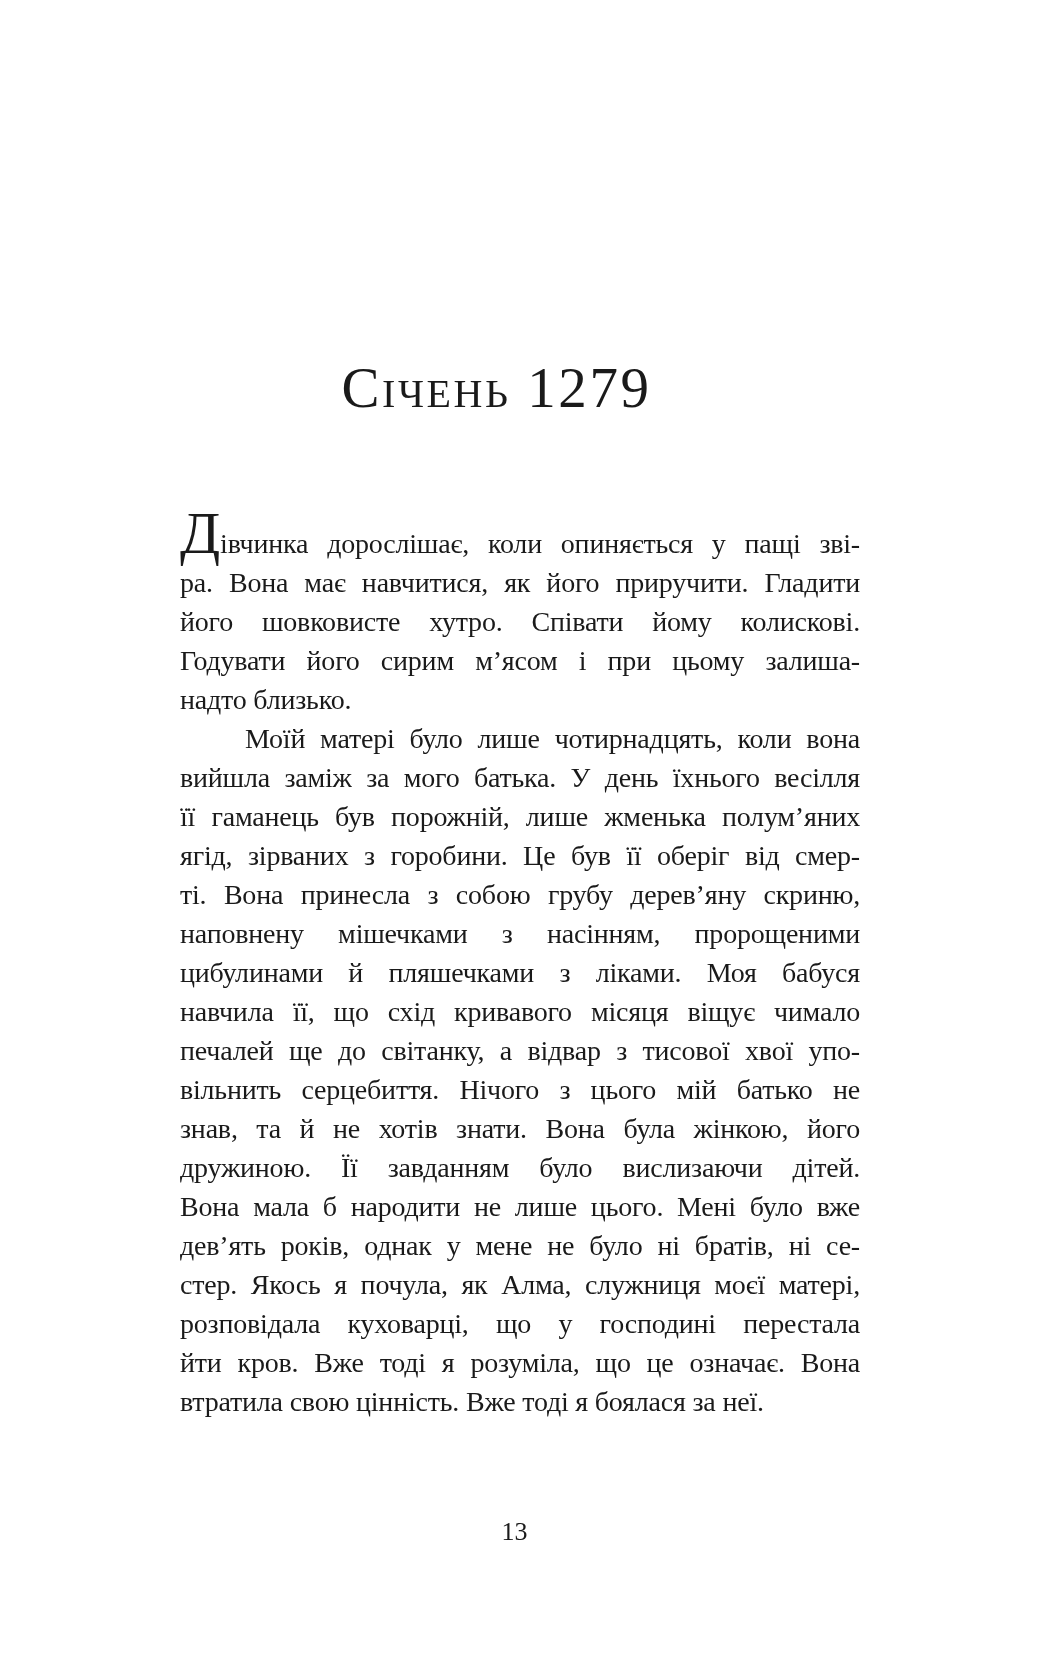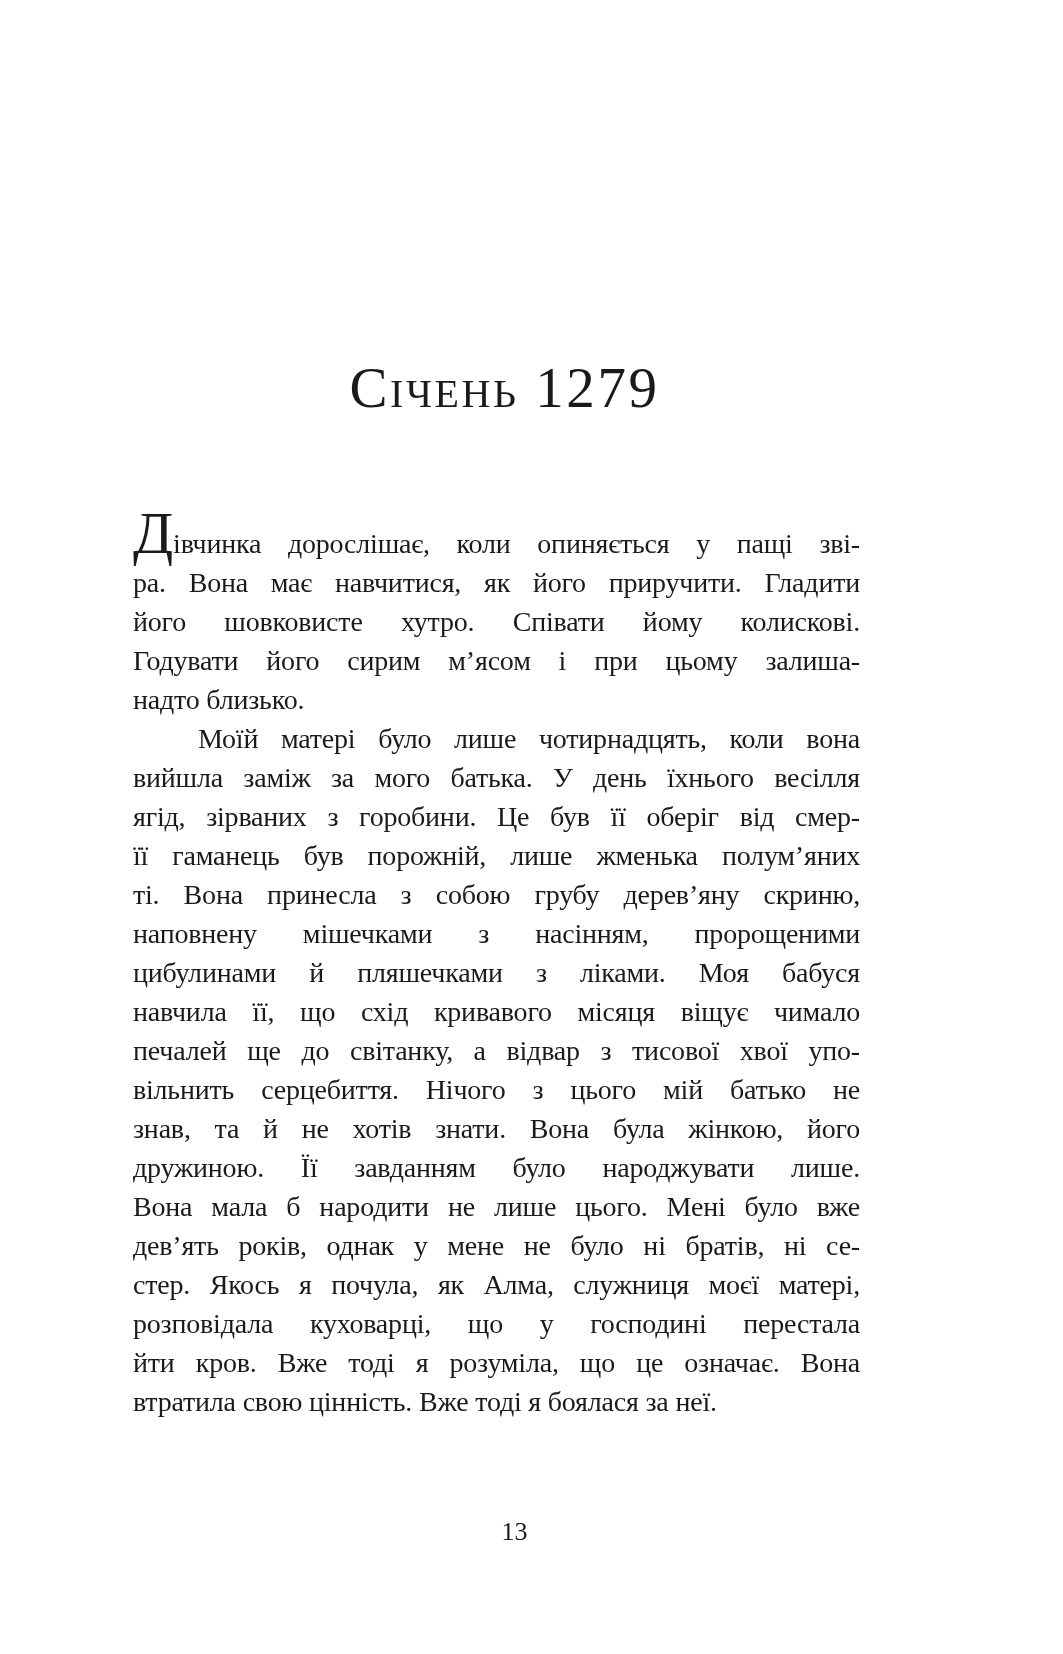--- a/index.html
+++ b/index.html
@@ -6,41 +6,42 @@
   body {
     width: 1063px; height: 1654px;
     background: var(--bg, #ffffff);
     position: relative;
     font-family: "Liberation Serif", "DejaVu Serif", serif;
     color: var(--ink, #1a1a1a);
     overflow: hidden;
   }
   .chapter-title {
     position: absolute;
-    left: 141px; top: 359px; width: 727px;
+    left: 133px; top: 359px; width: 727px;
     margin: 0;
     text-align: center;
     font-weight: normal;
     font-variant: small-caps;
     font-size: 57px;
     line-height: 1;
     letter-spacing: 0.045em;
   }
   .body-text {
     position: absolute;
     left: 133px; top: 524px; width: 727px;
     font-size: 28px;
     line-height: 39px;
     letter-spacing: -0.2px;
   }
   .paragraph { margin: 0; }
   .line {
     text-align: justify;
     text-align-last: justify;
     white-space: nowrap;
+    margin-left: 47px;
   }
   .line.last { text-align-last: left; }
   .line.indent { text-indent: 65px; }
   .dropcap {
     font-size: 59px;
     line-height: 0;
   }
   .page-number {
     position: absolute;
     left: 151px; top: 1516px; width: 727px;
@@ -58,30 +59,30 @@
   <div class="paragraph">
       <div class="line"><span class="dropcap">Д</span>івчинка дорослішає, коли опиняється у пащі зві-</div>
       <div class="line">ра. Вона має навчитися, як його приручити. Гладити</div>
       <div class="line">його шовковисте хутро. Співати йому колискові.</div>
       <div class="line">Годувати його сирим м’ясом і при цьому залиша-</div>
       <div class="line last">надто близько.</div>
     </div>
   <div class="paragraph">
       <div class="line indent">Моїй матері було лише чотирнадцять, коли вона</div>
       <div class="line">вийшла заміж за мого батька. У день їхнього весілля</div>
+      <div class="line">її гаманець був порожній, лише жменька полум’яних</div>
       <div class="line">ягід, зірваних з горобини. Це був її оберіг від смер-</div>
-      <div class="line">її гаманець був порожній, лише жменька полум’яних</div>
       <div class="line">ті. Вона принесла з собою грубу дерев’яну скриню,</div>
       <div class="line">наповнену мішечками з насінням, пророщеними</div>
       <div class="line">цибулинами й пляшечками з ліками. Моя бабуся</div>
       <div class="line">навчила її, що схід кривавого місяця віщує чимало</div>
       <div class="line">печалей ще до світанку, а відвар з тисової хвої упо-</div>
       <div class="line">вільнить серцебиття. Нічого з цього мій батько не</div>
       <div class="line">знав, та й не хотів знати. Вона була жінкою, його</div>
-      <div class="line">дружиною. Її завданням було народжувати лише.</div>
+      <div class="line">дружиною. Її завданням було вислизаючи дітей.</div>
       <div class="line">Вона мала б народити не лише цього. Мені було вже</div>
       <div class="line">дев’ять років, однак у мене не було ні братів, ні се-</div>
       <div class="line">стер. Якось я почула, як Алма, служниця моєї матері,</div>
       <div class="line">розповідала куховарці, що у господині перестала</div>
       <div class="line">йти кров. Вже тоді я розуміла, що це означає. Вона</div>
       <div class="line last">втратила свою цінність. Вже тоді я боялася за неї.</div>
     </div>
 </div>
 
 <div class="page-number">13</div>

